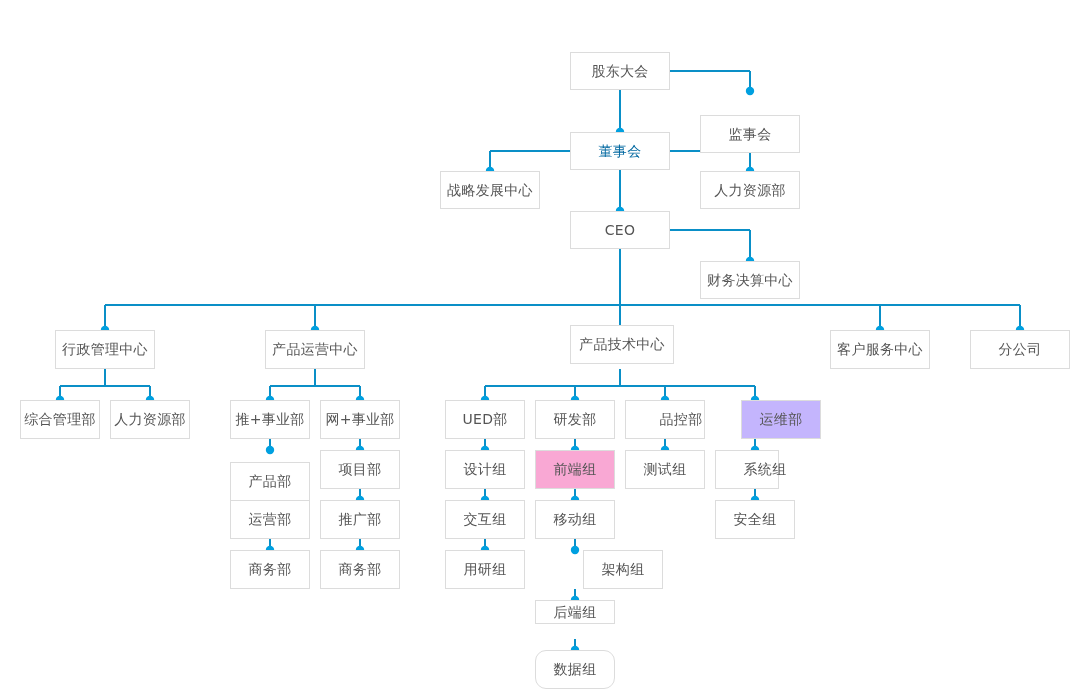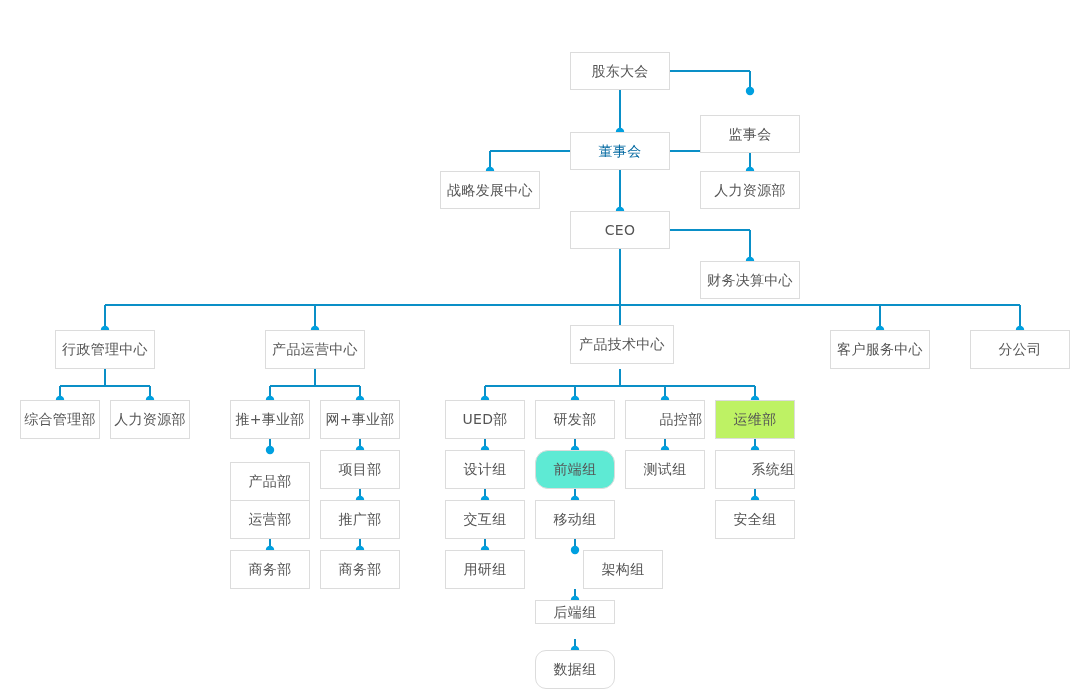--- a/index.html
+++ b/index.html
@@ -210,43 +210,43 @@
     </div>
     <div class="node" style="left: 445px; top: 500px; width: 80px; height: 39px; border-color: rgb(220, 220, 220); background: rgb(255, 255, 255); color: rgb(85, 85, 85);">
       <span class="node-label">交互组</span>
     </div>
     <div class="node" style="left: 445px; top: 550px; width: 80px; height: 39px; border-color: rgb(220, 220, 220); background: rgb(255, 255, 255); color: rgb(85, 85, 85);">
       <span class="node-label">用研组</span>
     </div>
     <div class="node" style="left: 535px; top: 400px; width: 80px; height: 39px; border-color: rgb(220, 220, 220); background: rgb(255, 255, 255); color: rgb(85, 85, 85);">
       <span class="node-label">研发部</span>
     </div>
-    <div class="node" style="left: 535px; top: 450px; width: 80px; height: 39px; border-color: rgb(220, 220, 220); background: #5eead4; color: rgb(85, 85, 85); border-radius: 13px;">
+    <div class="node" style="left: 535px; top: 450px; width: 80px; height: 39px; border-color: rgb(220, 220, 220); background: #f9a8d4; color: rgb(85, 85, 85);">
       <span class="node-label">前端组</span>
     </div>
     <div class="node" style="left: 535px; top: 500px; width: 80px; height: 39px; border-color: rgb(220, 220, 220); background: rgb(255, 255, 255); color: rgb(85, 85, 85);">
       <span class="node-label">移动组</span>
     </div>
     <div class="node" style="left: 535px; top: 550px; width: 80px; height: 39px; border-color: rgb(220, 220, 220); background: rgb(255, 255, 255); color: rgb(85, 85, 85); margin-left: 48px;">
       <span class="node-label">架构组</span>
     </div>
     <div class="node" style="left: 535px; top: 600px; width: 80px; height: 24px; border-color: rgb(220, 220, 220); background: rgb(255, 255, 255); color: rgb(85, 85, 85);">
       <span class="node-label">后端组</span>
     </div>
     <div class="node" style="left: 535px; top: 650px; width: 80px; height: 39px; border-color: rgb(220, 220, 220); background: rgb(255, 255, 255); color: rgb(85, 85, 85); border-radius: 11px;">
       <span class="node-label">数据组</span>
     </div>
     <div class="node" style="left: 625px; top: 400px; width: 80px; height: 39px; border-color: rgb(220, 220, 220); background: rgb(255, 255, 255); color: rgb(85, 85, 85); padding-left: 32px;">
       <span class="node-label">品控部</span>
     </div>
     <div class="node" style="left: 625px; top: 450px; width: 80px; height: 39px; border-color: rgb(220, 220, 220); background: rgb(255, 255, 255); color: rgb(85, 85, 85);">
       <span class="node-label">测试组</span>
     </div>
-    <div class="node" style="left: 715px; top: 400px; width: 80px; height: 39px; border-color: rgb(220, 220, 220); background: #bef264; color: rgb(85, 85, 85);">
+    <div class="node" style="left: 741px; top: 400px; width: 80px; height: 39px; border-color: rgb(220, 220, 220); background: #c4b5fd; color: rgb(85, 85, 85);">
       <span class="node-label">运维部</span>
     </div>
-    <div class="node" style="left: 715px; top: 450px; width: 80px; height: 39px; border-color: rgb(220, 220, 220); background: rgb(255, 255, 255); color: rgb(85, 85, 85); padding-left: 36px;">
+    <div class="node" style="left: 715px; top: 450px; width: 64px; height: 39px; border-color: rgb(220, 220, 220); background: rgb(255, 255, 255); color: rgb(85, 85, 85); padding-left: 36px;">
       <span class="node-label">系统组</span>
     </div>
     <div class="node" style="left: 715px; top: 500px; width: 80px; height: 39px; border-color: rgb(220, 220, 220); background: rgb(255, 255, 255); color: rgb(85, 85, 85);">
       <span class="node-label">安全组</span>
     </div>
   </div>
 
 </body></html>

